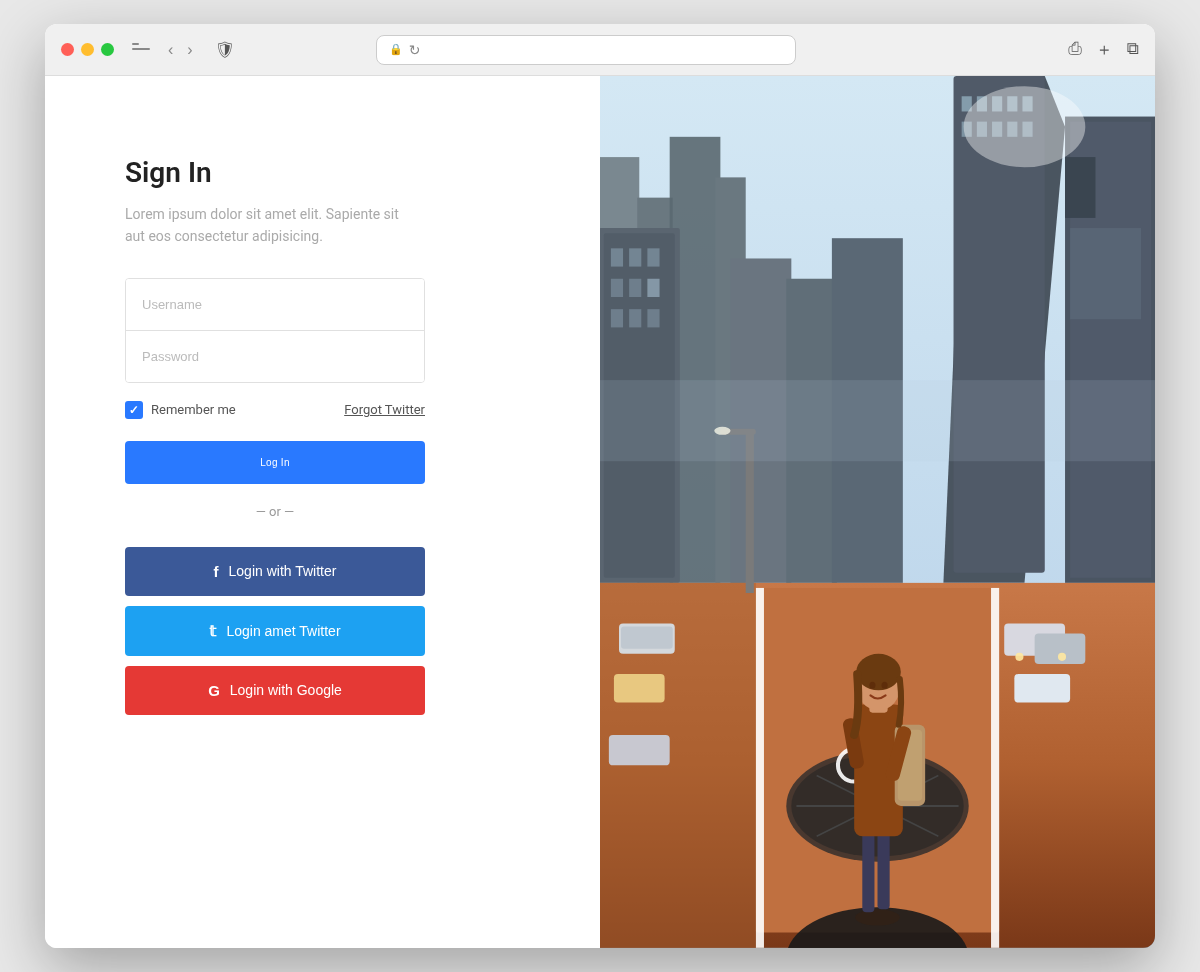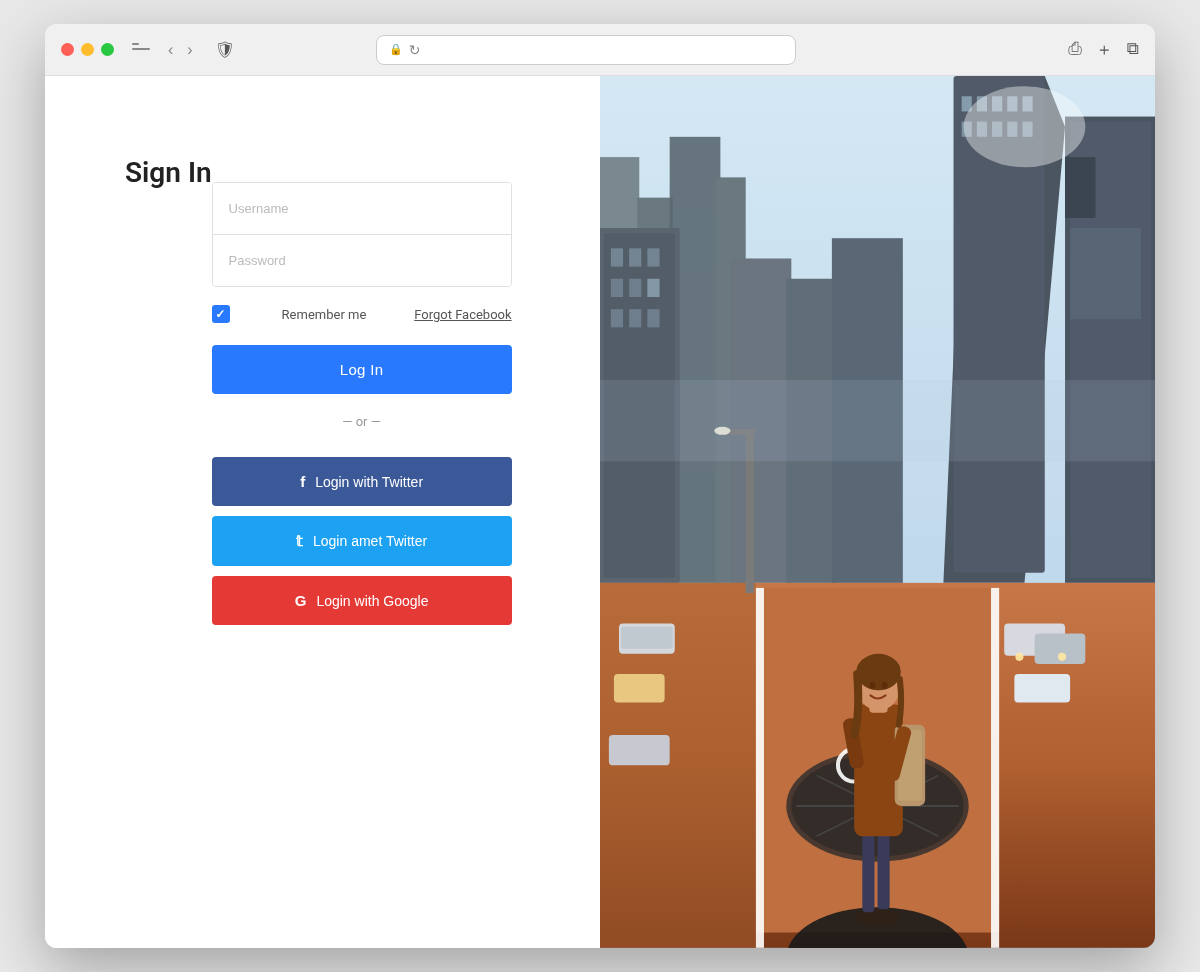--- a/index.html
+++ b/index.html
@@ -131,21 +131,21 @@
       display: flex;
       flex: 1;
     }
 
     
     .left-panel {
       width: 50%;
       background: #fff;
       padding: 80px 60px 60px 80px;
       display: flex;
-      flex-direction: row;
+      flex-direction: column;
     }
 
     .sign-in-title {
       font-size: 28px;
       font-weight: 600;
       color: #222;
       margin-bottom: 14px;
     }
 
     .sign-in-subtitle {
@@ -159,21 +159,20 @@
     .form-wrapper {
       width: 100%;
       max-width: 300px;
     }
 
     .input-group {
       border: 1px solid #e0e0e0;
       border-radius: 4px;
       margin-bottom: 18px;
       overflow: hidden;
-      margin-top: 26px;
     }
 
     .form-input {
       width: 100%;
       border: none;
       border-bottom: 1px solid #e0e0e0;
       padding: 18px 16px;
       font-size: 13px;
       color: #999;
       outline: none;
@@ -216,38 +215,37 @@
     .checkbox-custom::after {
       content: '✓';
       color: white;
       font-size: 12px;
       font-weight: bold;
     }
 
     .remember-label {
       font-size: 13px;
       color: #555;
-      margin-left: 44px;
     }
 
     .forgot-link {
       font-size: 13px;
       color: #555;
       text-decoration: underline;
       cursor: pointer;
     }
 
     .login-btn {
       width: 100%;
       background: #2979ff;
       color: #fff;
       border: none;
       border-radius: 4px;
       padding: 16px;
-      font-size: 15px;
+      font-size: 10px;
       font-weight: 500;
       cursor: pointer;
       margin-bottom: 20px;
       letter-spacing: 0.3px;
     }
 
     .or-divider {
       text-align: center;
       font-size: 13px;
       color: #999;
@@ -327,34 +325,35 @@
       <span>＋</span>
       <span>⧉</span>
     </div>
   </div>
 
   <div class="browser-content">
 
     <div class="left-panel">
 
       <h1 class="sign-in-title">Sign In</h1>
+      <p class="sign-in-subtitle">Lorem ipsum dolor sit amet elit. Sapiente sit aut eos consectetur adipisicing.</p>
 
       <div class="form-wrapper">
 
         <div class="input-group">
           <input class="form-input" type="text" placeholder="Username" style="">
           <input class="form-input" type="password" placeholder="Password" style="">
         </div>
 
         <div class="options-row">
           <div class="remember-me">
             <div class="checkbox-custom"></div>
             <span class="remember-label">Remember me</span>
           </div>
-          <span class="forgot-link">Forgot Facebook</span>
+          <span class="forgot-link">Forgot Twitter</span>
         </div>
 
         <button class="login-btn">Log In</button>
 
         <div class="or-divider">— or —</div>
 
         <button class="social-btn facebook-btn">
           <span class="social-icon">f</span>
           <span>Login with Twitter</span>
         </button>

